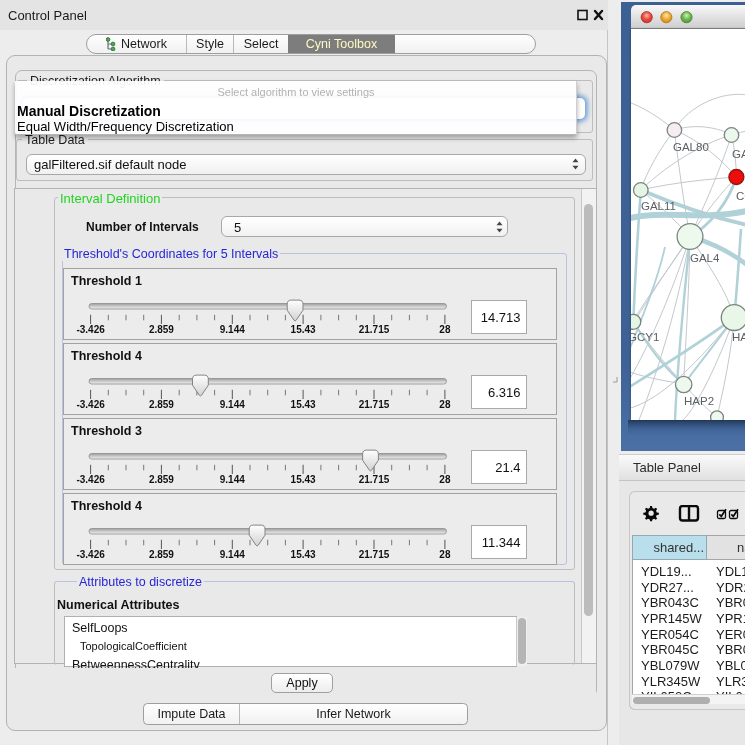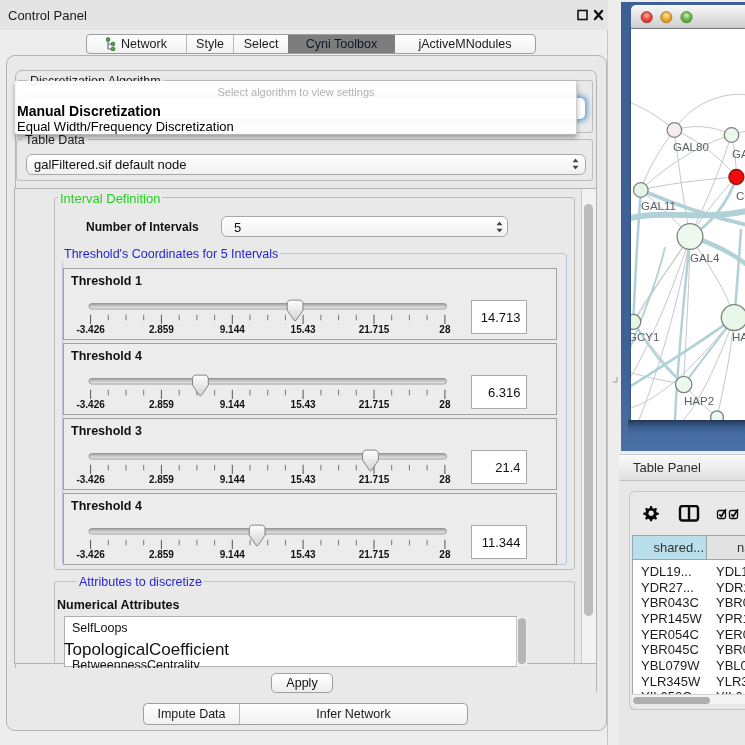--- a/index.html
+++ b/index.html
@@ -255,43 +255,42 @@
   </g>
 </svg>
 <div class="abs" style="left:470.5px;top:525.3px;width:56.5px;height:33.3px;background:#fff;border:1px solid #a9a9a9;"></div>
 <div class="abs" style="left:470.5px;top:534.5px;width:50px;text-align:right;font-size:13px;color:#111;">11.344</div>
 
 <div class="abs" style="left:54px;top:581px;width:521px;height:84px;border:1px solid #bdbdbd;border-top:1px solid #b9c2e0;border-radius:3px;border-bottom:none;"></div>
 <div class="abs" style="left:57px;top:575px;font-size:12.5px;color:#2525d8;background:#e9e9e9;padding:0 2px;margin-left:20px;">Attributes to discretize</div>
 <div class="abs" style="left:57px;top:598px;font-size:12.5px;font-weight:bold;color:#111;">Numerical Attributes</div>
 <div class="abs" style="left:64px;top:616px;width:453px;height:51px;background:#fff;border:1px solid #b0b0b0;"></div>
 <div class="abs" style="left:72px;top:621px;font-size:12.5px;color:#111;">SelfLoops</div>
-<div class="abs" style="left:64px;top:640px;font-size:17px;color:#111;">TopologicalCoefficient</div>
+<div class="abs" style="left:80px;top:640px;font-size:11px;color:#111;">TopologicalCoefficient</div>
 <div class="abs" style="left:72px;top:658px;font-size:12.5px;color:#111;">BetweennessCentrality</div>
 <div class="abs" style="left:516px;top:617px;width:11px;height:49px;background:#efefef;border-left:1px solid #c9c9c9;"></div>
 <div class="abs" style="left:518px;top:618px;width:8px;height:46px;background:#b5b5b5;border-radius:4px;"></div>
 
 <div class="abs" style="left:15px;top:667.5px;width:581px;height:29px;background:#e9e9e9;"></div>
 <div class="abs" style="left:271px;top:673px;width:62px;height:19.5px;background:linear-gradient(#ffffff,#ededed);border:1px solid #9f9f9f;border-radius:5px;"></div>
 <div class="abs" style="left:271px;top:676px;width:62px;text-align:center;font-size:12.5px;color:#111;">Apply</div>
 
-<div class="abs" style="left:86px;top:33.5px;width:450px;height:20px;background:linear-gradient(#fefefe,#f1f1f1);border:1px solid #9e9e9e;border-radius:4px;display:flex;overflow:hidden;">
+<div class="abs" style="left:86px;top:33.5px;width:450px;height:20px;background:linear-gradient(#fefefe,#f1f1f1);border:1px solid #9e9e9e;border-radius:10px;display:flex;overflow:hidden;">
   <div style="width:100px;border-right:1px solid #b9b9b9;display:flex;align-items:center;justify-content:center;font-size:12.5px;color:#1a1a1a;">
     <svg width="10" height="14" viewBox="0 0 10 14" style="margin-right:5px;">
       <path d="M2 2.5 L2 12 M2 7 L6.5 7 M2 12 L6.5 12" stroke="#5f6f83" stroke-width="1.2" fill="none"></path>
       <g fill="#54a254" stroke="#2e6e2e" stroke-width="0.8">
       <circle cx="2" cy="2.5" r="1.9"></circle>
           <circle cx="7" cy="7" r="1.9"></circle>
           <circle cx="7" cy="12" r="1.9"></circle>
         </g>
     </svg>Network</div>
   <div style="width:47px;border-right:1px solid #b9b9b9;display:flex;align-items:center;justify-content:center;font-size:12.5px;color:#1a1a1a;">Style</div>
   <div style="width:54px;display:flex;align-items:center;justify-content:center;font-size:12.5px;color:#1a1a1a;">Select</div>
-  <div style="width:107px;background:#7d7d7d;display:flex;align-items:center;justify-content:center;font-size:12.5px;color:#0f172a;">Cyni Toolbox</div>
-  <div style="flex:1;display:flex;align-items:center;justify-content:center;font-size:12.5px;color:#1a1a1a;">jActiveMNodules</div>
+  <div style="width:107px;background:#7d7d7d;display:flex;align-items:center;justify-content:center;font-size:12.5px;color:#fef9c3;">Cyni Toolbox</div>
 </div>
 
 <div class="abs" style="left:143px;top:703px;width:325px;height:22px;background:linear-gradient(#fefefe,#f1f1f1);border:1px solid #9e9e9e;border-radius:4.5px;display:flex;overflow:hidden;">
   <div style="width:96px;border-right:1px solid #b9b9b9;display:flex;align-items:center;justify-content:center;font-size:12.5px;color:#1a1a1a;">Impute Data</div>
   <div style="flex:1;display:flex;align-items:center;justify-content:center;font-size:12.5px;color:#1a1a1a;">Infer Network</div>
 </div>
 
 <div class="abs" style="left:613px;top:369px;width:5px;height:6px;"><svg width="5" height="6">
       <path d="M0 5 L4 5 L4 0" fill="none" stroke="#9a9a9a" stroke-width="1"></path>
     </svg></div>

